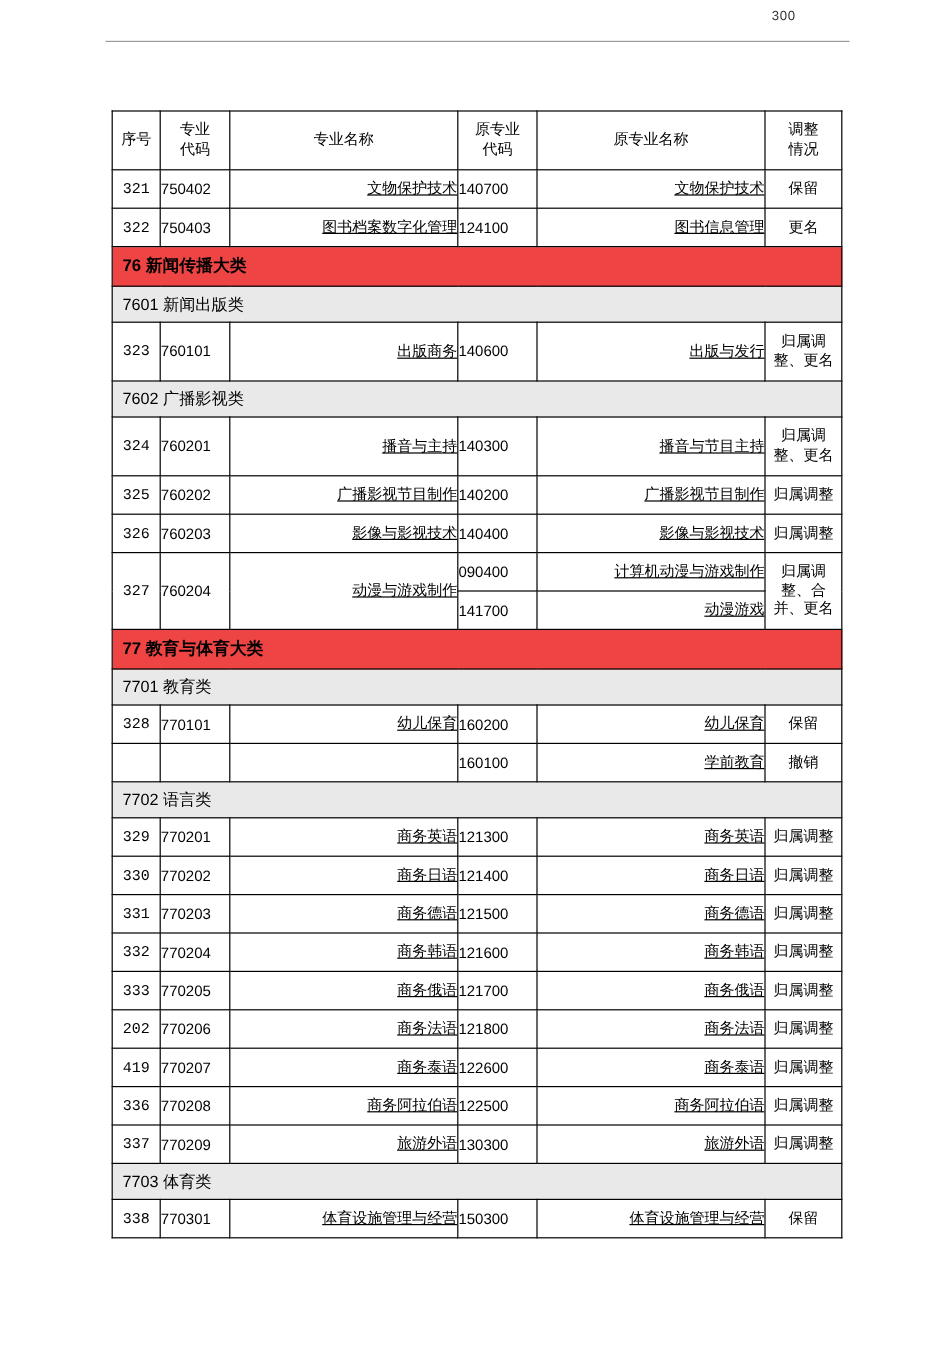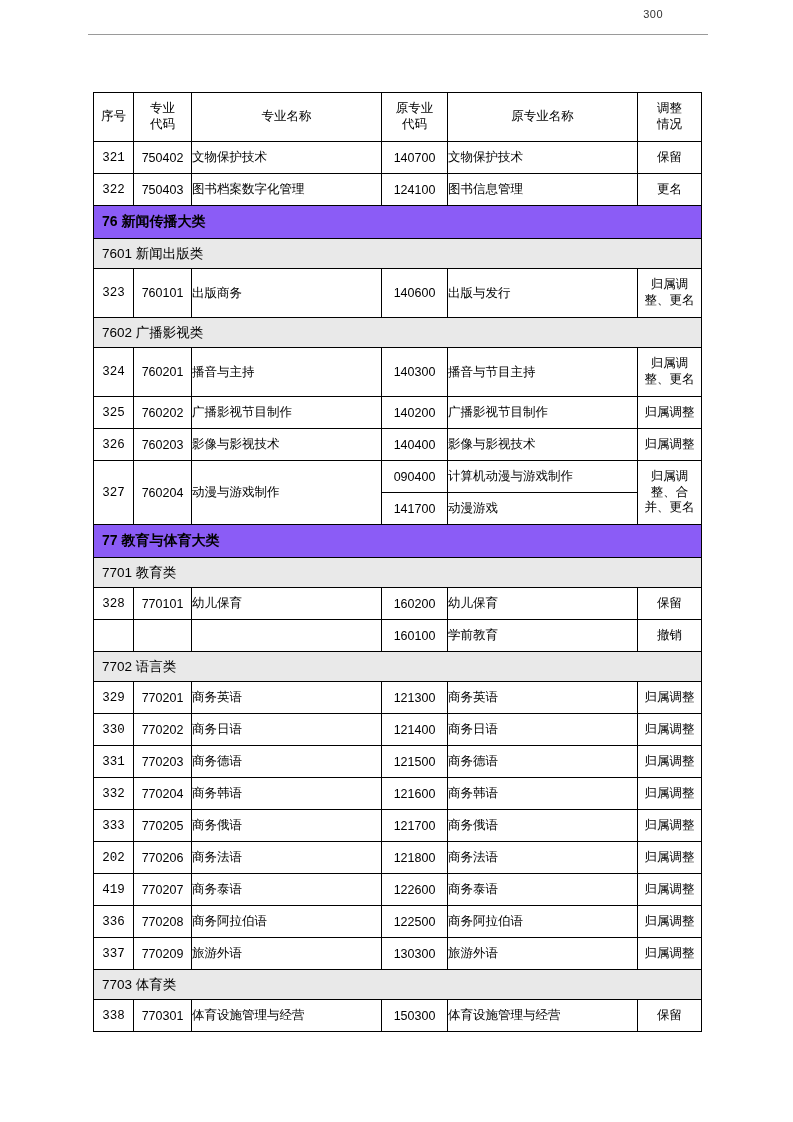--- a/index.html
+++ b/index.html
@@ -72,43 +72,44 @@
     line-height: 1.25;
     padding: 2px 2px;
   }
   .cell-num {
     text-align: center;
     height: 31px;
     font-size: 12.5px;
     font-family: Liberation Mono, monospace;
   }
   .cell-code {
-    text-align: center;
+    text-align: left;
     height: 31px;
     font-size: 12.5px;
   }
   .cell-name {
-    text-align: left;
+    text-align: right;
     padding-left: 6px;
     height: 31px;
     font-size: 12.5px;
+    text-decoration: underline;
   }
   .cell-status {
     text-align: center;
     height: 31px;
     font-size: 12.5px;
     line-height: 1.25;
     padding: 2px 4px;
   }
   .cell-status.two-line {
     font-size: 12.5px;
     letter-spacing: 0px;
   }
   tr.group-major td {
-    background: #8b5cf6;
+    background: #ef4444;
     font-weight: bold;
     font-size: 14px;
     text-align: left;
     padding-left: 8px;
     height: 32px;
   }
   tr.group-sub td {
     background: #e9e9e9;
     font-weight: normal;
     font-size: 13.5px;

